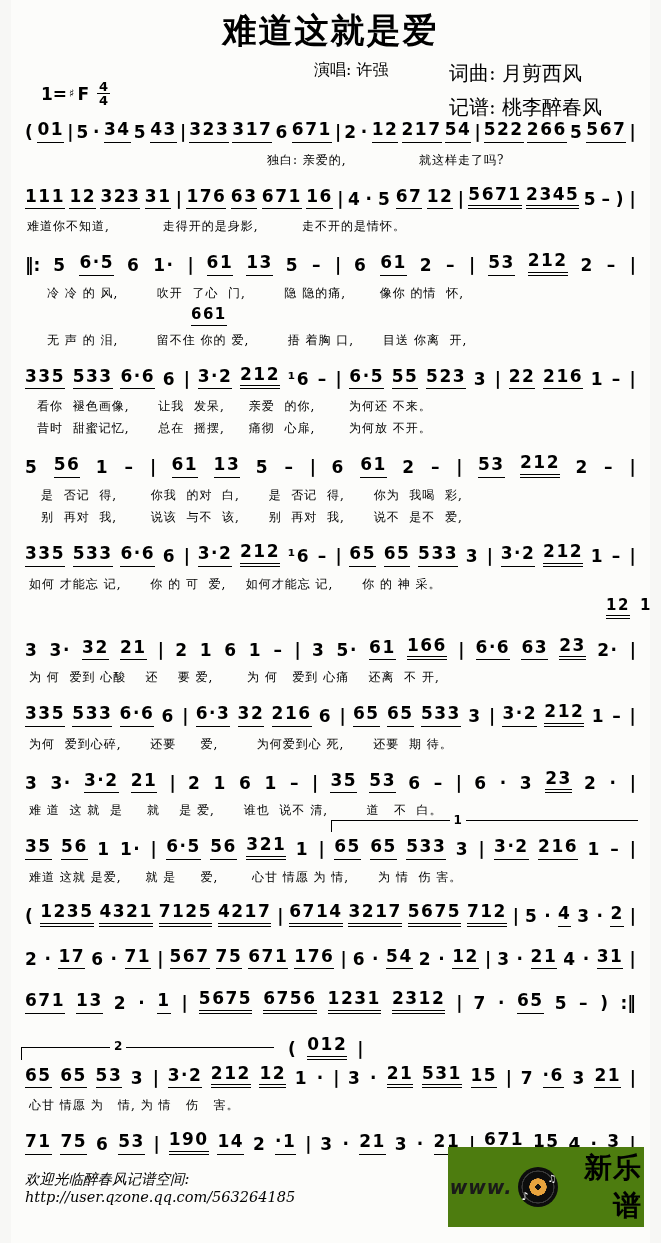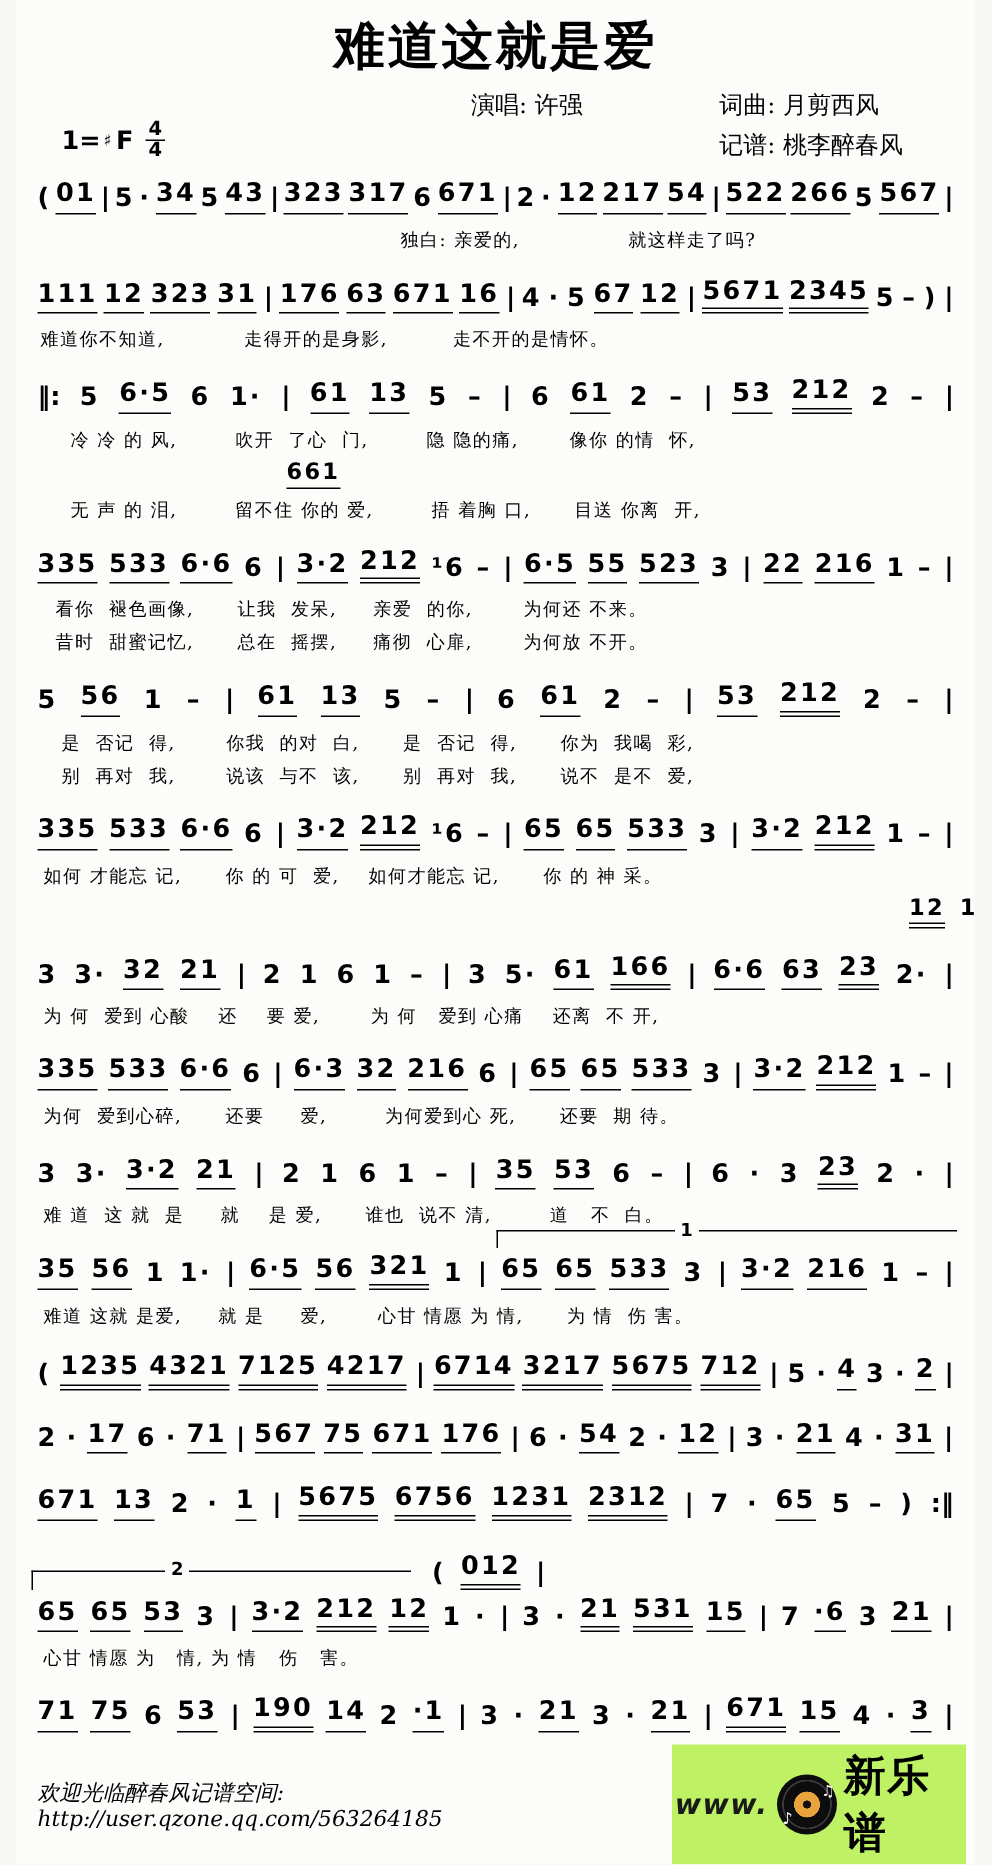--- a/index.html
+++ b/index.html
@@ -8,21 +8,21 @@
     font-family:"DejaVu Sans","Liberation Sans",sans-serif;
     position:relative;overflow:hidden;box-sizing:border-box;padding:6px 8px 0 8px;
   }
   
   h1.title{
     margin:2px 0 0 0;text-align:center;font-size:34px;letter-spacing:2px;
     font-family:"DejaVu Serif","Liberation Serif",serif;font-weight:bold;
   }
   .meta-row{position:relative;height:58px;margin-top:2px;}
   .singer{position:absolute;left:295px;top:4px;font-size:16px;font-family:"DejaVu Serif","Liberation Serif",serif;}
-  .credits{position:absolute;right:40px;top:0;font-size:16px;line-height:1.7;text-align:left;font-family:"DejaVu Serif","Liberation Serif",serif;}
+  .credits{position:absolute;right:40px;top:0;font-size:20px;line-height:1.7;text-align:left;font-family:"DejaVu Serif","Liberation Serif",serif;}
   .keysig{position:absolute;left:22px;bottom:6px;font-size:17px;font-weight:bold;display:flex;align-items:center;gap:2px;}
   .keysig sup{font-size:11px;vertical-align:super;margin-right:1px;}
   .frac{display:inline-flex;flex-direction:column;font-size:13px;line-height:1.05;text-align:center;margin-left:6px;font-weight:bold;}
   .frac .t{border-bottom:1.2px solid #000;padding:0 2px;}
   .frac .b{padding:0 2px;}
   
   #score{padding:4px 2px 0 2px;}
   .system{margin-bottom:15px;position:relative;}
   .notes{
     display:flex;justify-content:space-between;align-items:flex-end;
@@ -44,25 +44,25 @@
   .ending1 .elabel{
     position:absolute;top:-8px;left:118px;background:#fcfcfa;padding:0 4px;
     font-size:12px;font-weight:bold;
   }
   .pre-row{display:flex;align-items:flex-end;height:28px;margin-bottom:2px;}
   .bracket2{position:relative;border-top:1.6px solid #000;border-left:1.6px solid #000;height:12px;}
   .bracket2 .elabel{position:absolute;top:-9px;left:88px;background:#fcfcfa;padding:0 4px;font-size:12px;font-weight:bold;}
   .pre-tokens{display:flex;gap:10px;font-size:17px;font-weight:bold;margin-left:14px;align-items:flex-end;}
   
   .footer{
-    position:absolute;left:0;right:0;bottom:0;display:flex;align-items:center;
+    position:absolute;left:0;right:0;bottom:16px;display:flex;align-items:center;
     justify-content:space-between;padding:0 6px 0 14px;
   }
   .promo{font-size:14.5px;font-family:"DejaVu Serif","Liberation Serif",serif;font-style:italic;}
-  .brand{display:flex;align-items:center;gap:4px;background:#bef264;padding:2px 2px;}
+  .brand{display:flex;align-items:center;gap:4px;background:#4d7c0f;padding:2px 2px;text-align:right;}
   .www{font-size:19px;font-weight:bold;font-style:italic;color:#1a1a1a;letter-spacing:1px;margin-right:2px;}
   .disc{
     width:40px;height:40px;border-radius:50%;position:relative;flex:0 0 auto;
     background:radial-gradient(circle,#111 0 9%,#e8a33d 10% 30%,#0d0d0d 31% 54%,#3a3a3a 55% 58%,#0d0d0d 59% 76%,#3a3a3a 77% 80%,#0d0d0d 81% 100%);
   }
   .disc .n1{position:absolute;left:3px;bottom:4px;color:#fff;font-size:11px;}
   .disc .n2{position:absolute;right:2px;top:6px;color:#fff;font-size:10px;}
   .brand-text{font-size:28px;font-weight:bold;letter-spacing:1px;font-family:"DejaVu Sans","Liberation Sans",sans-serif;}
 </style>
 </head>

